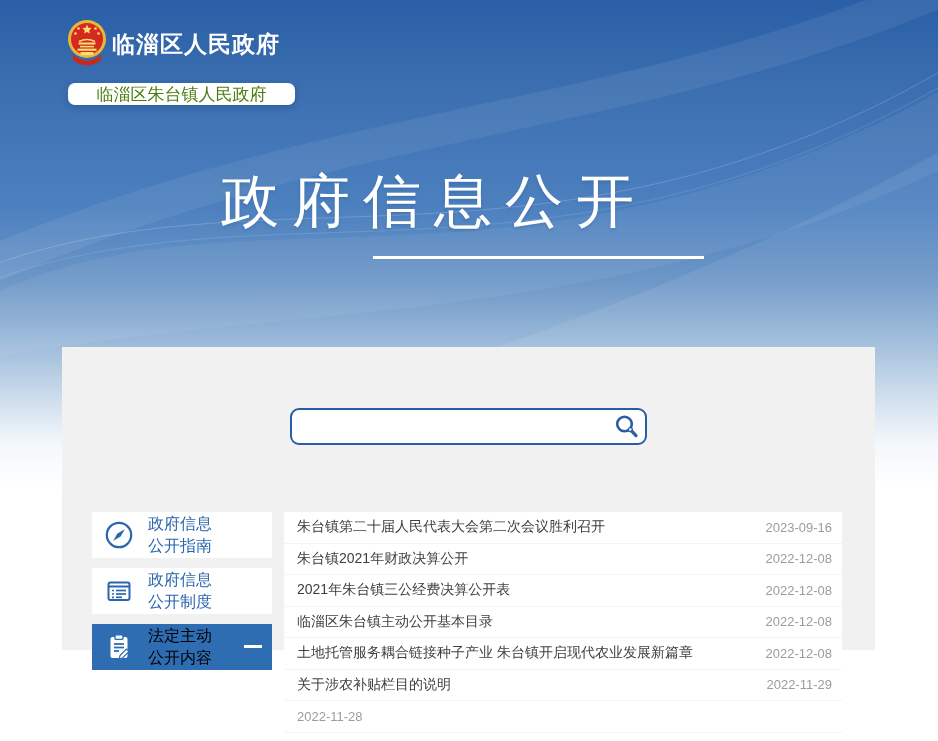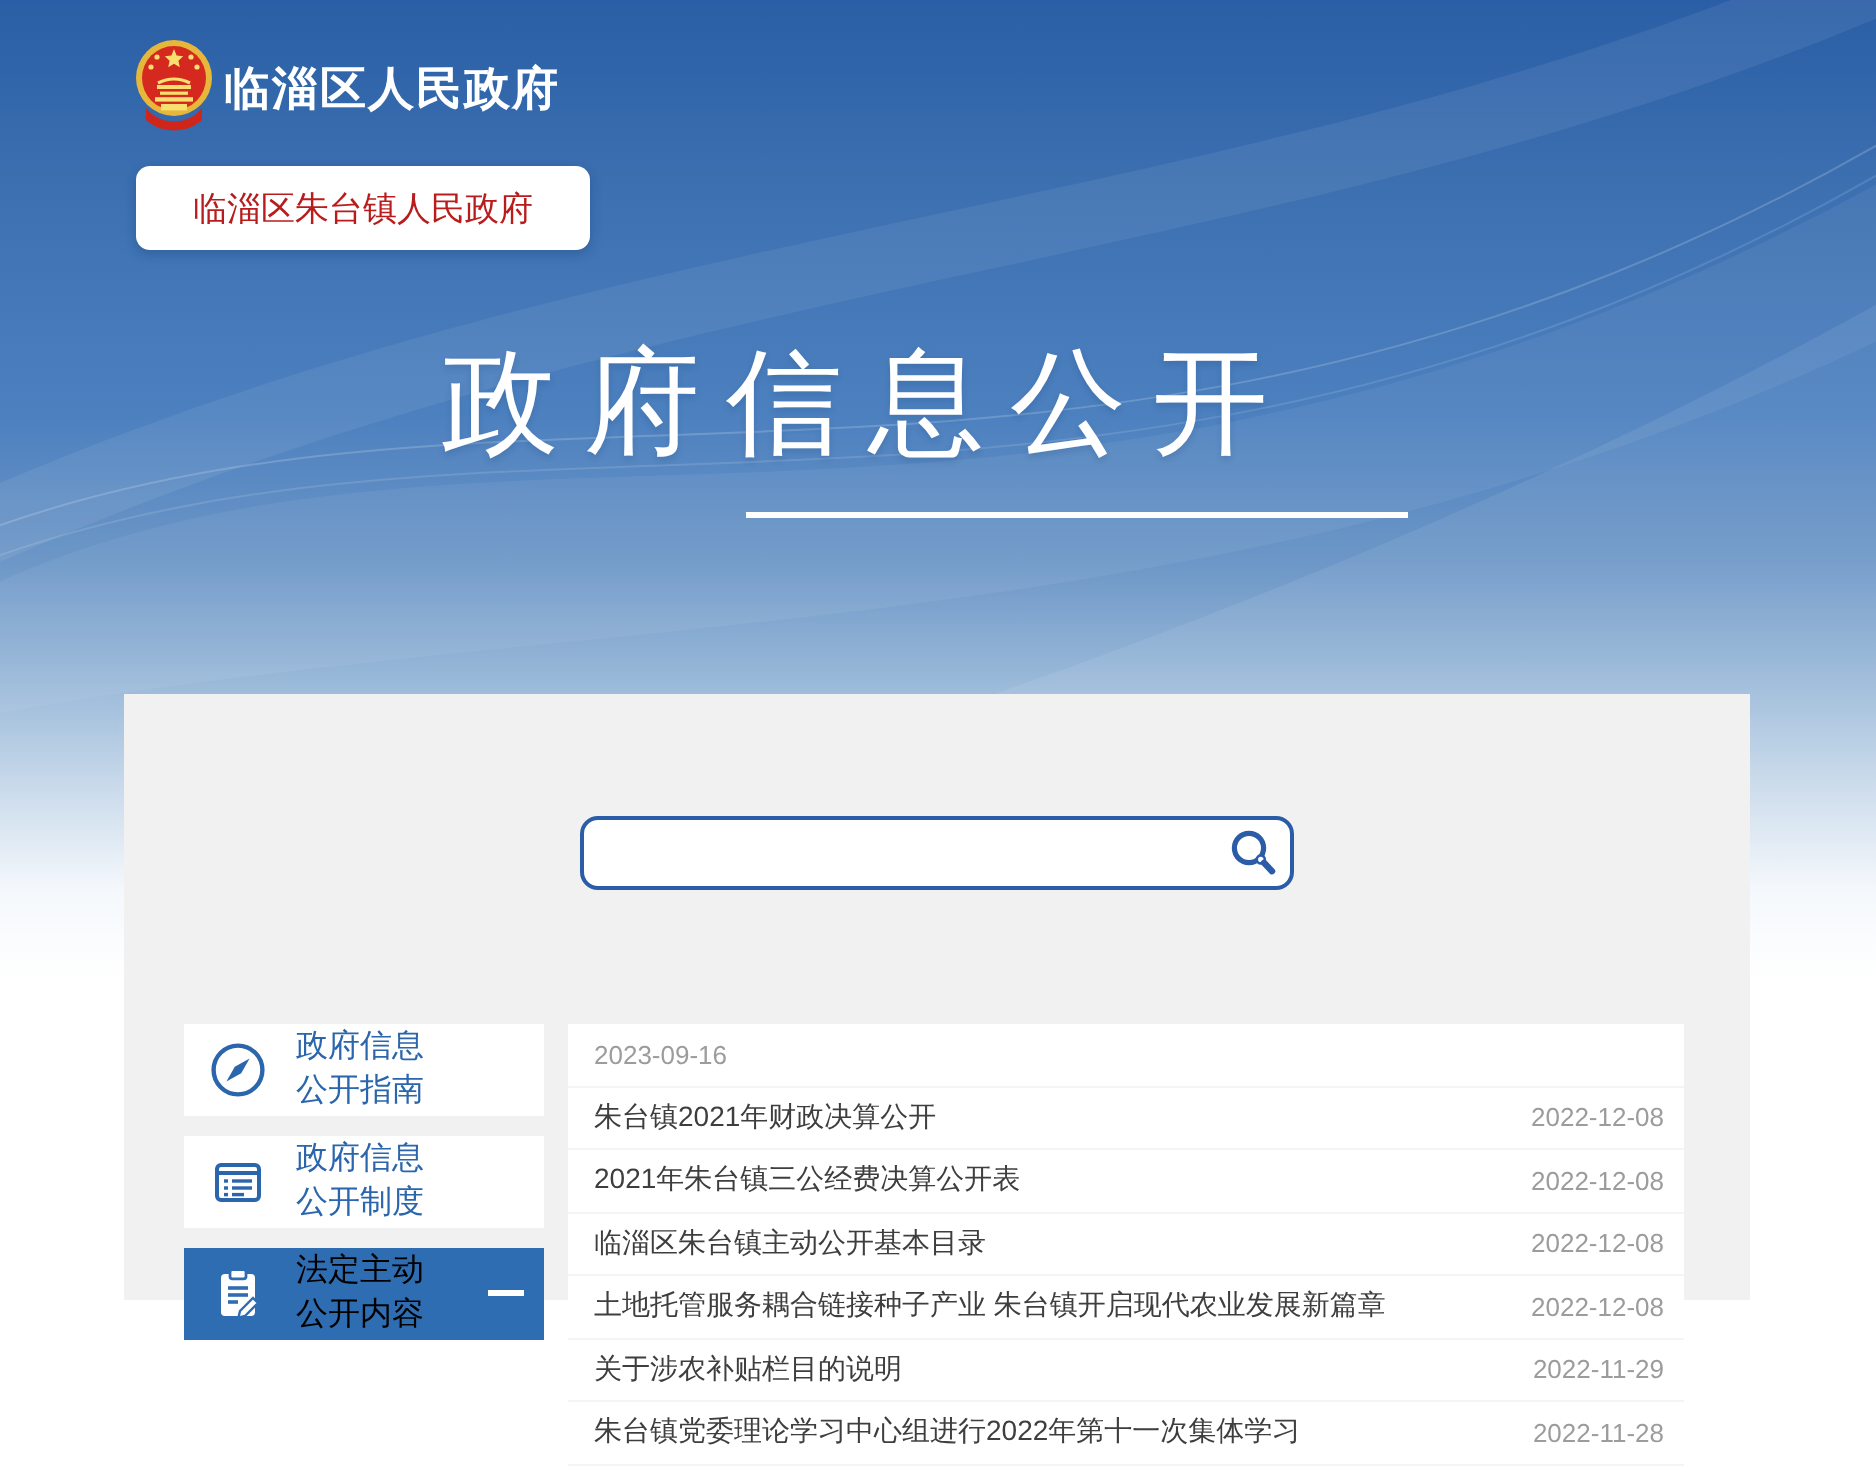--- a/index.html
+++ b/index.html
@@ -13,24 +13,24 @@
   }
   .swooshes{ position:absolute; left:0; top:0; pointer-events:none; }
 
   
   .emblem{ position:absolute; left:66px; top:19px; width:42px; height:48px; }
   .site-title{
     position:absolute; left:112px; top:29px;
     color:#ffffff; font-size:23px; font-weight:bold; letter-spacing:1px;
   }
   .sub-site-btn{
-    position:absolute; left:68px; top:83px; width:227px; height:42px;
+    position:absolute; left:68px; top:83px; width:227px; height:22px;
     background:#ffffff; border:none; border-radius:7px;
     display:flex; align-items:center; justify-content:center;
-    color:#b91c1c; font-size:17px; cursor:pointer;
+    color:#4d7c0f; font-size:17px; cursor:pointer;
     box-shadow:0 2px 6px rgba(0,40,90,.25);
     font-family:Liberation Mono, monospace;
   }
   .page-title{
     position:absolute; left:221px; top:163px;
     color:#ffffff; font-size:58px; font-weight:normal; letter-spacing:13px;
     white-space:nowrap; text-shadow:0 2px 3px rgba(20,60,110,.18);
   }
   .title-underline{
     position:absolute; left:373px; top:256px; width:331px; height:3px;
@@ -173,20 +173,21 @@
       </svg>
       <span class="side-label">法定主动
 公开内容</span>
       <span class="minus-ind"></span>
     </div>
 
   </div>
 
   <div class="news">
     <div class="news-row">
+      <span class="news-title">朱台镇第二十届人民代表大会第二次会议胜利召开</span>
       <span class="news-date">2023-09-16</span>
     </div>
     <div class="news-row">
       <span class="news-title">朱台镇2021年财政决算公开</span>
       <span class="news-date">2022-12-08</span>
     </div>
     <div class="news-row">
       <span class="news-title">2021年朱台镇三公经费决算公开表</span>
       <span class="news-date">2022-12-08</span>
     </div>
@@ -196,18 +197,17 @@
     </div>
     <div class="news-row">
       <span class="news-title">土地托管服务耦合链接种子产业 朱台镇开启现代农业发展新篇章</span>
       <span class="news-date">2022-12-08</span>
     </div>
     <div class="news-row">
       <span class="news-title">关于涉农补贴栏目的说明</span>
       <span class="news-date">2022-11-29</span>
     </div>
     <div class="news-row">
-      <span class="news-title">朱台镇党委理论学习中心组进行2022年第十一次集体学习</span>
       <span class="news-date">2022-11-28</span>
     </div>
   </div>
 
 </div>
 
 </body></html>

